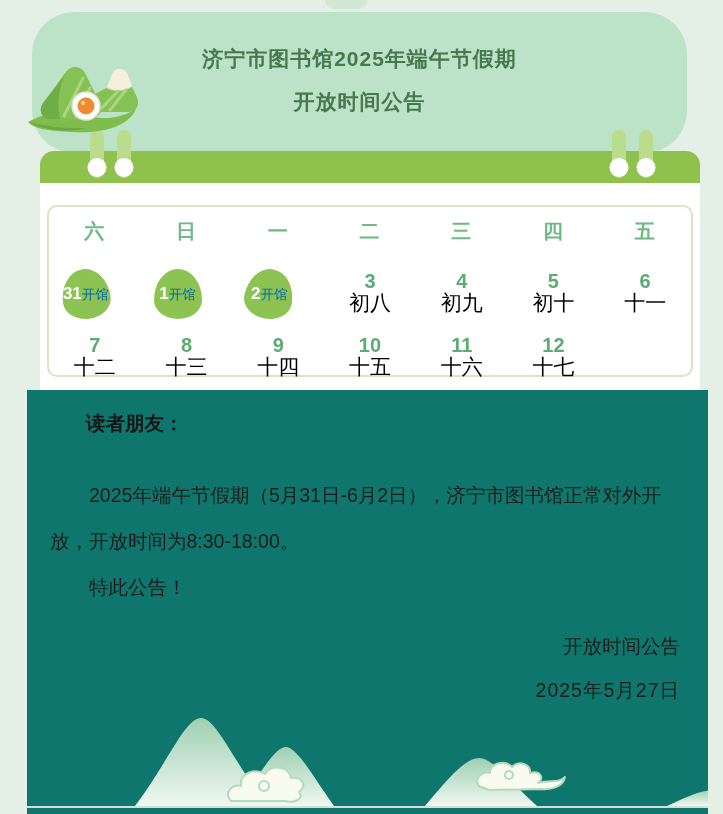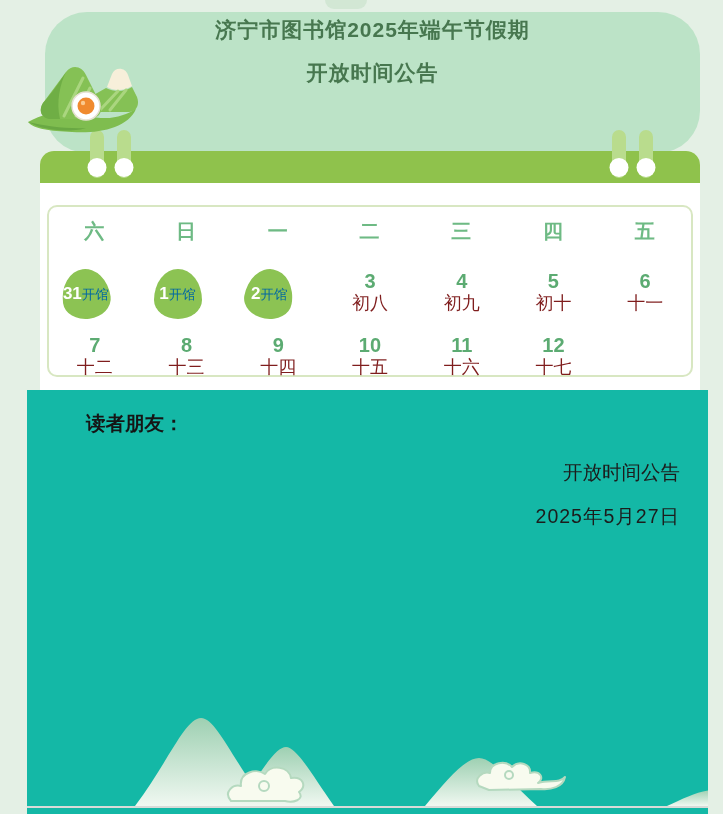--- a/index.html
+++ b/index.html
@@ -12,23 +12,23 @@
   }
 
   
   .top-deco {
     position:absolute; left:325px; top:0; width:42px; height:9px;
     background:#d2e7d4; border-radius:0 0 12px 12px;
   }
 
   
   .header-card {
-    position:absolute; left:45px; top:12px; width:655px; height:141px;
+    position:absolute; left:32px; top:12px; width:655px; height:141px;
     background:#bce3c7; border-radius:42px;
-    text-align:center; padding-top:7px;
+    text-align:center; padding-top:36px;
   }
   .header-title-line {
     font-size:21px; font-weight:bold; color:#47774f;
     letter-spacing:1px; line-height:22px;
   }
   .header-title-line.second { margin-top:21px; }
 
   .zongzi { position:absolute; left:26px; top:52px; width:112px; height:90px; z-index:2; }
 
   
@@ -58,21 +58,21 @@
   .weekday-row, .week-row {
     display:grid; grid-template-columns:repeat(7,1fr); text-align:center;
   }
   .weekday-row { height:48px; align-items:center; }
   .weekday {
     font-size:20px; font-weight:bold; color:#6eba84; letter-spacing:1px;
   }
   .week-row.first { height:74px; padding-top:14px; }
   .week-row.second { height:50px; padding-top:4px; }
   .day-num { font-size:20px; font-weight:bold; color:#5cab72; line-height:24px; }
-  .day-sub { font-size:18px; color:#7f1d1d; line-height:20px; }
+  .day-sub { font-size:21px; color:#000000; line-height:20px; }
 
   .open-badge {
     position:relative; width:48px; height:50px; margin:0 auto;
     transform:translateX(-9px);
     display:flex; flex-direction:row; align-items:center; justify-content:center;
   }
   .open-badge::before {
     content:""; position:absolute; inset:0; background:#8cc353;
     border-radius:50% 50% 50% 50% / 62% 62% 38% 38%;
     transform:rotate(var(--r,0deg));
@@ -81,21 +81,21 @@
     position:relative; z-index:1; color:#ffffff; font-weight:bold;
     font-size:17px; line-height:18px;
   }
   .open-badge .b-label {
     position:relative; z-index:1; color:#0369a1; font-size:13.5px; line-height:15px;
   }
 
   
   .content-panel {
     position:absolute; left:27px; top:390px; width:681px; height:424px;
-    background:#14b8a6;
+    background:#0f766e;
   }
   .announce { position:relative; z-index:1; padding:0 13px 0 23px; }
   .salutation {
     margin-top:20px; font-size:19.5px; font-weight:bold; color:#151515;
     line-height:26px; text-indent:36px;
   }
   .para { margin-top:36px; font-size:19.5px; color:#1c1c1c; line-height:46px; }
   .para .line.indent { text-indent:39px; }
   .signature-block {
     margin-top:14px; text-align:right; padding-right:15px;
@@ -214,20 +214,25 @@
         <div class="day-num">12</div>
         <div class="day-sub">十七</div>
       </div>
     </div>
   </div>
 </div>
 
 <div class="content-panel">
   <div class="announce">
     <div class="salutation">读者朋友：</div>
+    <div class="para">
+      <div class="line indent">2025年端午节假期（5月31日-6月2日），济宁市图书馆正常对外开</div>
+      <div class="line">放，开放时间为8:30-18:00。</div>
+      <div class="line indent">特此公告！</div>
+    </div>
     <div class="signature-block">
       <div class="sig-name">开放时间公告</div>
       <div class="sig-date">2025年5月27日</div>
     </div>
   </div>
 
   <svg class="mountains" viewBox="0 0 681 122" preserveAspectRatio="none" aria-hidden="true">
     <defs>
       <linearGradient id="mg" x1="0" y1="0" x2="0" y2="1">
         <stop offset="0" stop-color="#9ed0b2"></stop>

